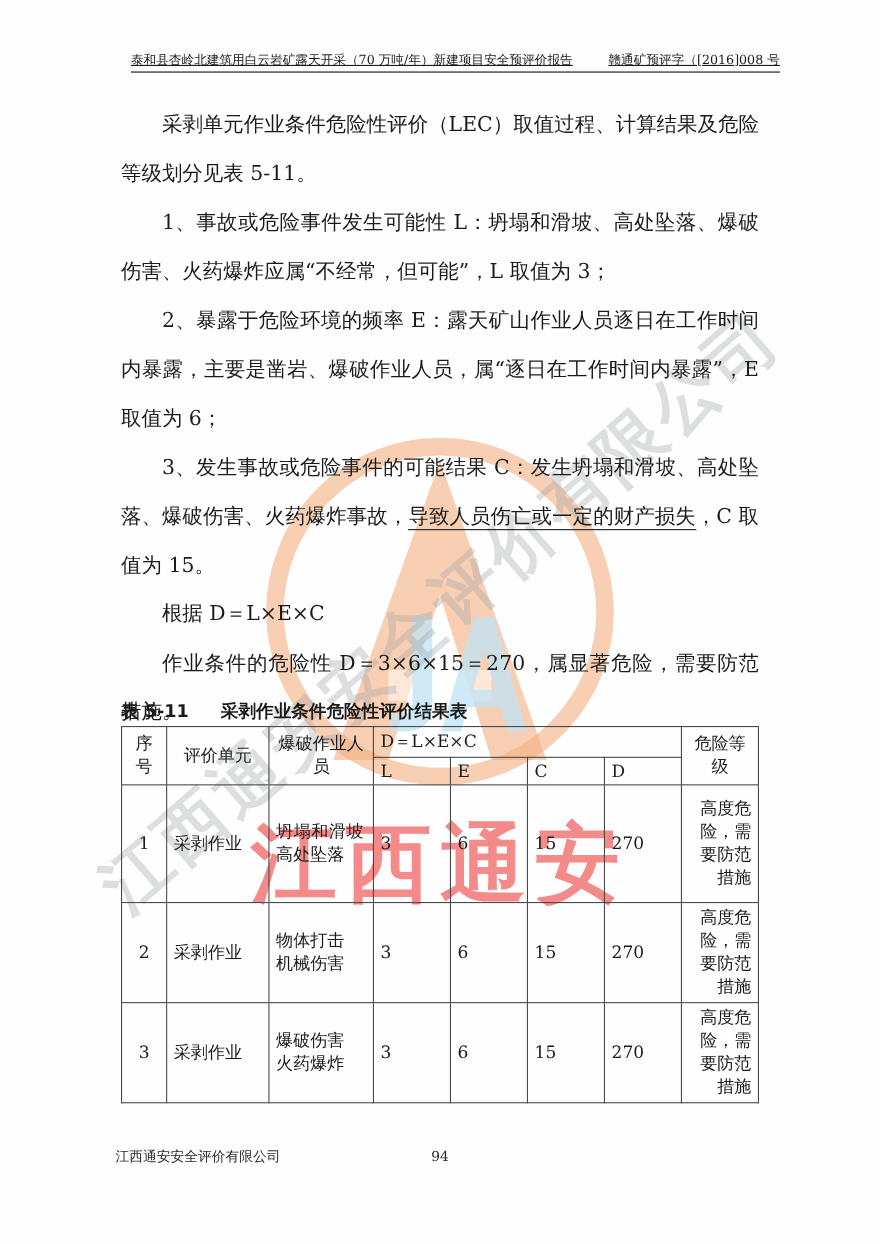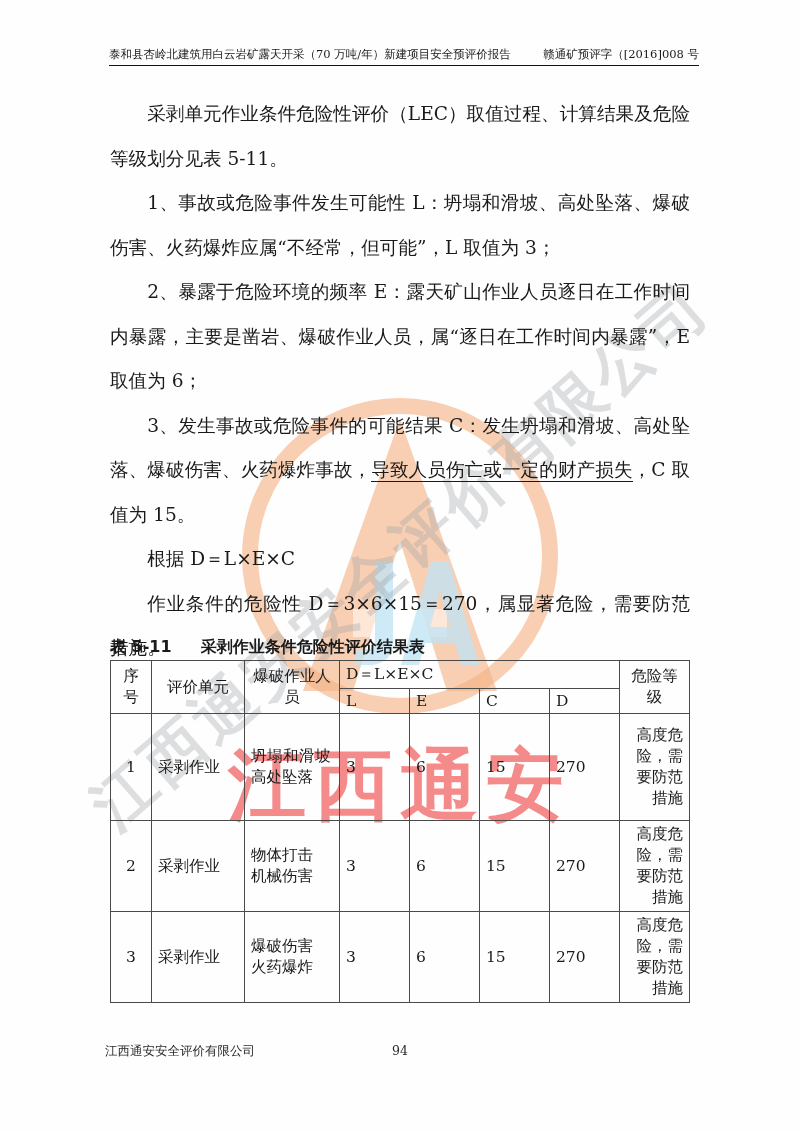--- a/index.html
+++ b/index.html
@@ -61,23 +61,24 @@
 
   
   #content {
     position: relative;
     z-index: 2;
   }
 
   
   #header {
     position: absolute;
-    left: 109px;
+    left: 119px;
     top: 46px;
     width: 590px;
+    text-decoration: underline;
   }
   #header .hrow {
     display: flex;
     justify-content: space-between;
     align-items: baseline;
     font-size: 11.5px;
     line-height: 16px;
     white-space: nowrap;
   }
   #header .rule {

